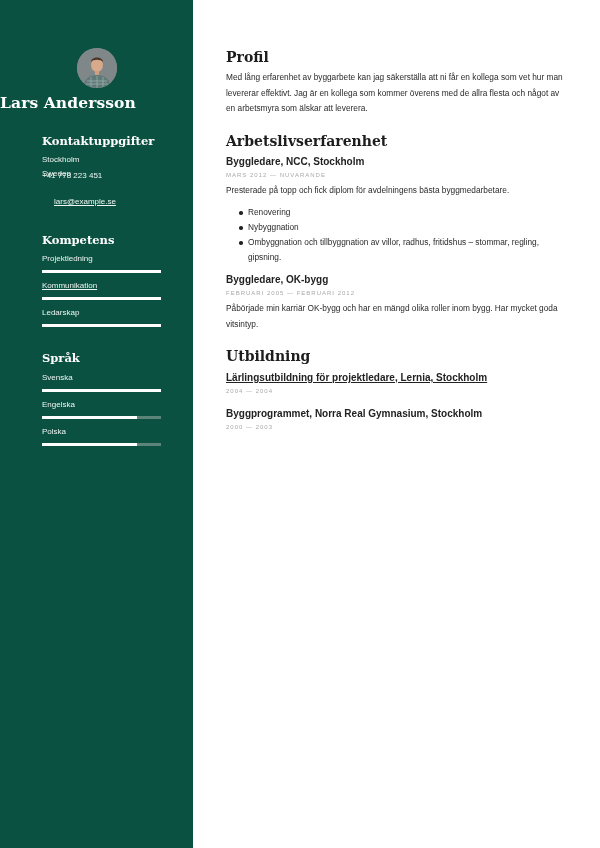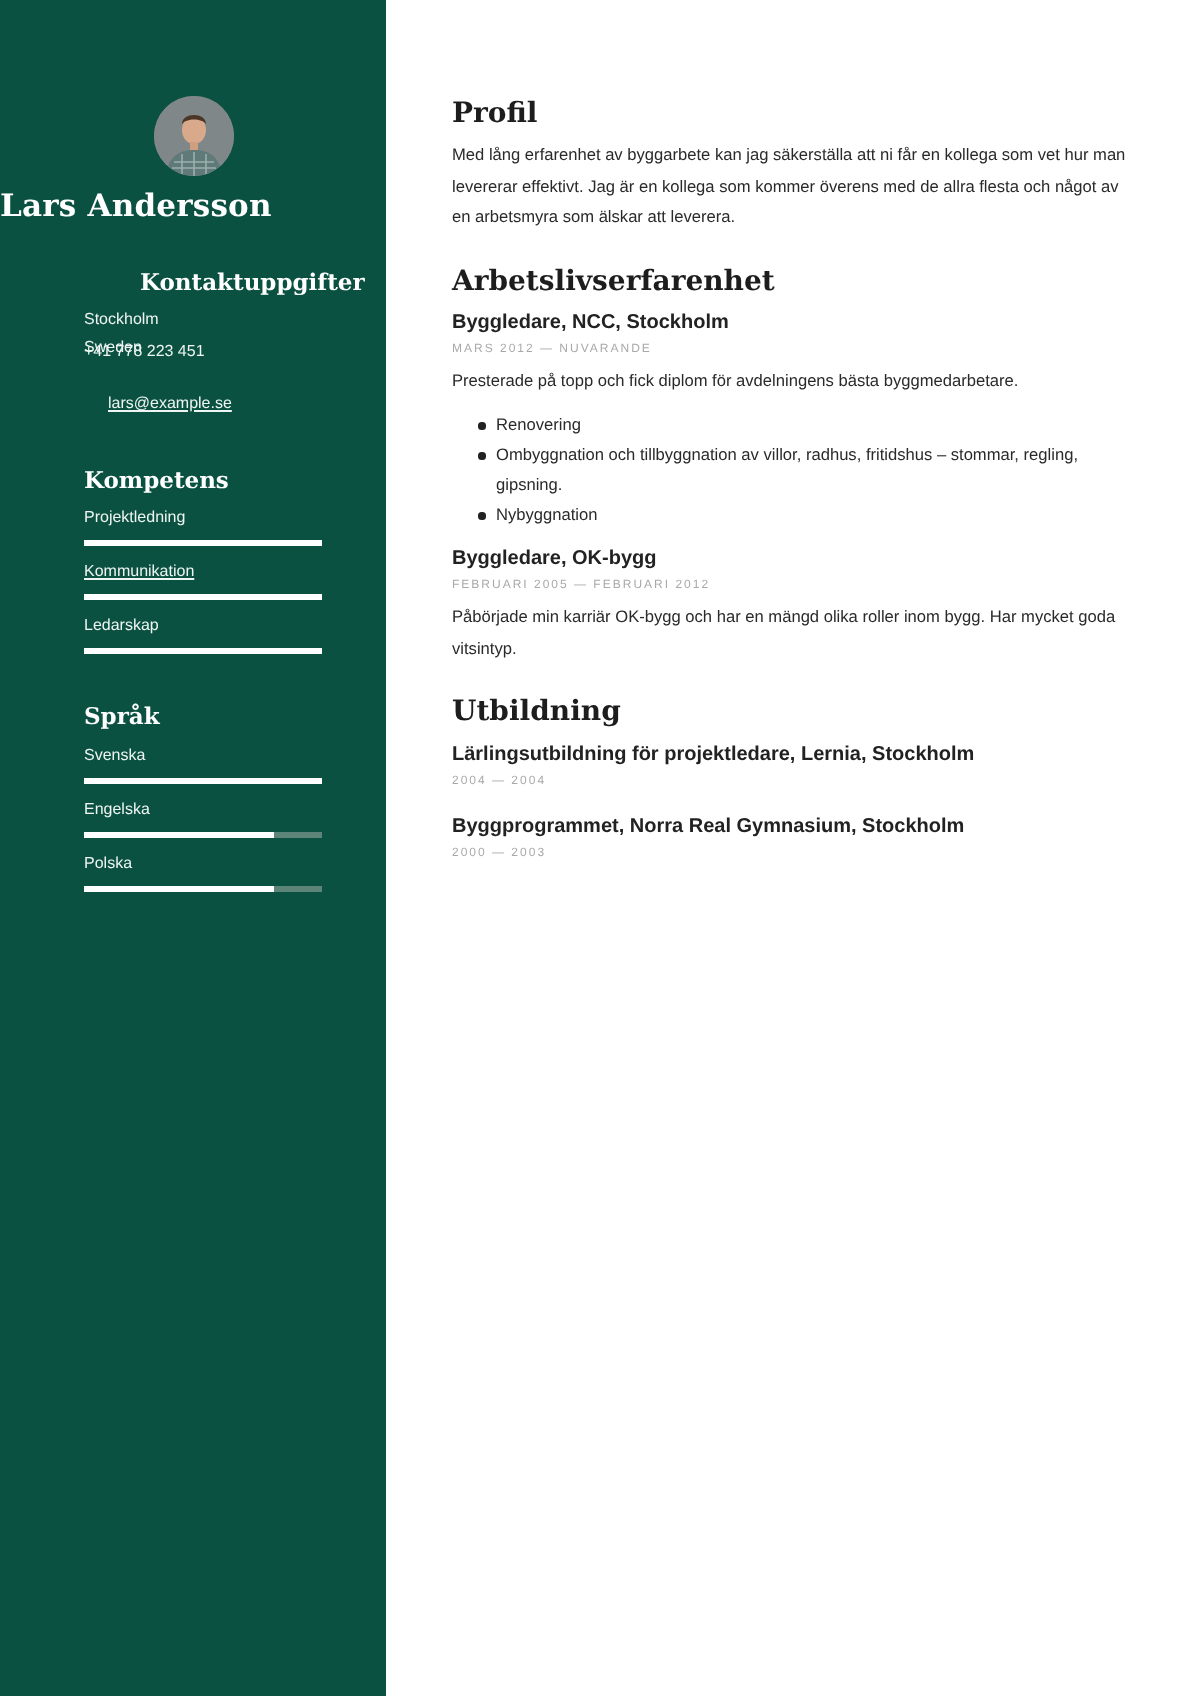--- a/index.html
+++ b/index.html
@@ -61,21 +61,21 @@
       <rect width="40" height="40" fill="#7f8789"></rect>
       <path d="M6 40 C7 30 13 27 20 27 C27 27 33 30 34 40 Z" fill="#5f7a78"></path>
       <path d="M10 33 L30 33 M9 36 L31 36 M14 29 L14 40 M20 28 L20 40 M26 29 L26 40" stroke="#9bb0ad" stroke-width="0.8"></path>
       <ellipse cx="20" cy="17" rx="6" ry="7" fill="#d8a98a"></ellipse>
       <path d="M14 14 C14 8 26 8 26 14 C24 11 16 11 14 14 Z" fill="#4a3526"></path>
       <rect x="18" y="23" width="4" height="4" fill="#cf9f80"></rect>
     </svg>
   </div>
   <div class="name">Lars Andersson</div>
 
-  <div class="side-heading" style="top:134px;margin-left:28px;">Kontaktuppgifter</div>
+  <div class="side-heading" style="top:134px;">Kontaktuppgifter</div>
   <div class="side-text" style="top:155px;">Stockholm</div>
   <div class="side-text" style="top:169px;">Sweden</div>
   <div class="side-text" style="top:171px;">+41 778 223 451</div>
   <div class="side-text side-link" style="top:197px;">lars@example.se</div>
 
   <div class="side-heading" style="top:233px;">Kompetens</div>
   <div class="side-text" style="top:254px;">Projektledning</div>
   <div class="bar" style="top:270px;">
       <div class="bar-fill" style="width:100%;"></div>
     </div>
@@ -105,25 +105,25 @@
 
 <div class="h2" style="top:49px;">Profil</div>
 <div class="para" style="top:70px;">Med lång erfarenhet av byggarbete kan jag säkerställa att ni får en kollega som vet hur man levererar effektivt. Jag är en kollega som kommer överens med de allra flesta och något av en arbetsmyra som älskar att leverera.</div>
 
 <div class="h2" style="top:133px;">Arbetslivserfarenhet</div>
 <div class="job-title" style="top:156px;">Byggledare, NCC, Stockholm</div>
 <div class="date" style="top:172px;">Mars 2012 — Nuvarande</div>
 <div class="para" style="top:183px;">Presterade på topp och fick diplom för avdelningens bästa byggmedarbetare.</div>
 <ul class="bullets" style="top:205px;">
   <li>Renovering</li>
+  <li>Nybyggnation</li>
   <li>Ombyggnation och tillbyggnation av villor, radhus, fritidshus – stommar, regling, gipsning.</li>
-  <li>Nybyggnation</li>
 </ul>
 
 <div class="job-title" style="top:274px;">Byggledare, OK-bygg</div>
 <div class="date" style="top:290px;">Februari 2005 — Februari 2012</div>
 <div class="para" style="top:301px;">Påbörjade min karriär OK-bygg och har en mängd olika roller inom bygg. Har mycket goda vitsintyp.</div>
 
 <div class="h2" style="top:348px;">Utbildning</div>
-<div class="job-title" style="top:372px;">Lärlingsutbildning för projektledare, Lernia, Stockholm</div>
+<div class="job-title" style="top:372px;text-decoration:underline;">Lärlingsutbildning för projektledare, Lernia, Stockholm</div>
 <div class="date" style="top:388px;">2004 — 2004</div>
 <div class="job-title" style="top:408px;">Byggprogrammet, Norra Real Gymnasium, Stockholm</div>
 <div class="date" style="top:424px;">2000 — 2003</div>
 
 </body></html>

